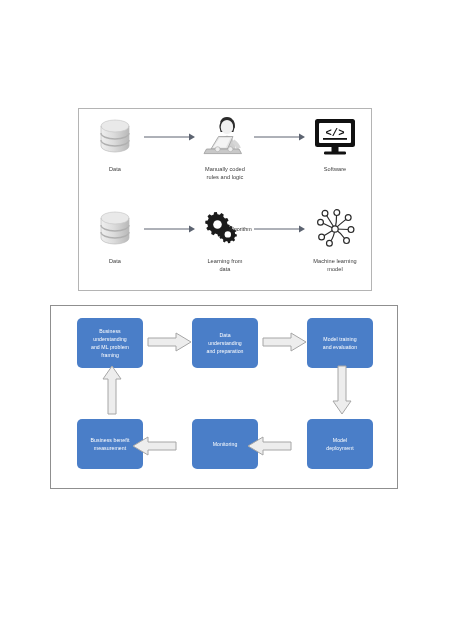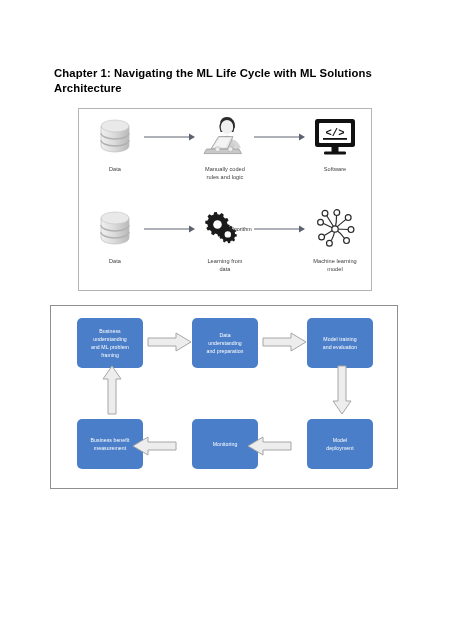--- a/index.html
+++ b/index.html
@@ -146,21 +146,20 @@
   .ba-5 { left: 81px;  top: 130px; }
   .ba-6 { left: 51px;  top: 59px; }
 
   svg { display: block; }
 </style>
 </head>
 <body>
 
 <div class="page">
 
-  <div class="chapter-title">Chapter 1: Navigating the ML Life Cycle with ML Solutions Architecture</div>
 
   <div class="panel-top">
 
     <div class="flow-row row-1">
 
       <div class="node">
         <div class="node-art">
           <svg width="34" height="40" viewBox="0 0 34 40">
             <defs>
               <linearGradient id="cylg" x1="0" y1="0" x2="1" y2="0">

